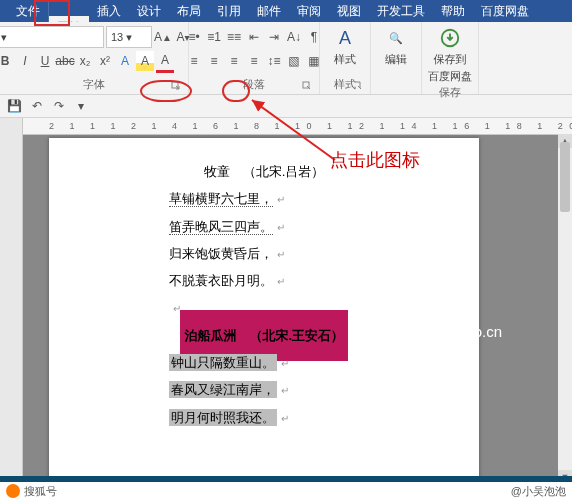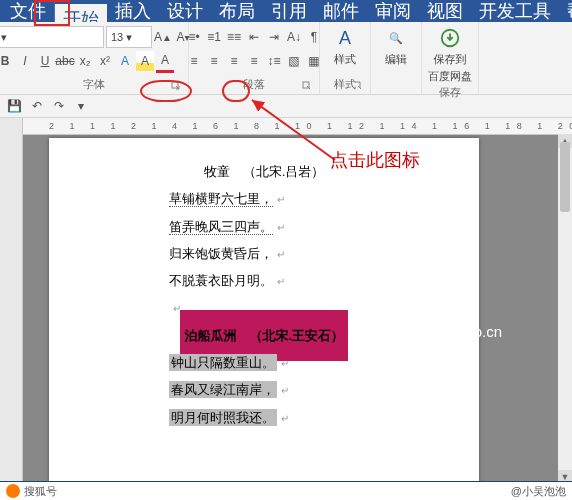--- a/index.html
+++ b/index.html
@@ -1,19 +1,19 @@
 <!DOCTYPE html>
 <html><head>
 <meta charset="utf-8">
 <style>
   html, body { margin:0; padding:0; font-family:"Microsoft YaHei","SimSun",Arial,sans-serif; font-size:12px; background:#fff; }
   .app { width:572px; height:500px; position:relative; overflow:hidden; background:#e6e6e6; }
 
   
-  .menubar { background:#2b579a; height:22px; display:flex; align-items:center; color:#fff; font-size:18px; padding-left:2px; }
+  .menubar { background:#2b579a; height:22px; display:flex; color:#fff; font-size:12px; padding-left:8px; }
   .menu-item { padding:3px 8px; cursor:pointer; white-space:nowrap; }
   .menu-item.active { background:#f3f3f3; color:#2b579a;margin-top:16px; }
   .menu-item.file { background:#2b579a; color:#fff; border-right:1px solid rgba(255,255,255,.15); }
 
   
   .ribbon { background:#f3f3f3; height:72px; border-bottom:1px solid #d4d4d4; display:flex; position:relative; }
   .group { border-right:1px solid #e1e1e1; display:flex; flex-direction:column; justify-content:space-between; align-items:center; padding:2px 4px 0 4px; }
   .group-label { font-size:11px; color:#666; padding:1px 0 2px 0; width:100%; text-align:center; position:relative; }
   .launcher { position:absolute; right:2px; bottom:2px; width:12px; height:12px; display:flex; align-items:center; justify-content:center; }
   .launcher svg { width:10px; height:10px; }
@@ -49,21 +49,21 @@
   .hruler { height:16px; background:#f5f5f5; border-bottom:1px solid #c8c8c8; font-size:9px; color:#666; padding-left:26px; letter-spacing:6.5px; white-space:nowrap; overflow:hidden; line-height:16px;}
   .paper { position:absolute; left:26px; top:20px; width:430px; min-height:700px; background:#fff; box-shadow:0 0 4px rgba(0,0,0,.4); padding:20px 120px 20px 120px; box-sizing:border-box; font-family:"SimSun",serif; font-size:13px; color:#000; line-height:2.1;}
   .paper .title { text-align:center; }
   .paper .line { white-space:nowrap; }
   .ret { color:#999; font-size:10px; padding-left:4px; }
   .dotu { border-bottom:1px dotted #555; }
   .hi-block { background:#bdbdbd; display:inline; box-decoration-break:clone; padding:1px 2px;}
   .hi-title { background:#be185d; padding:18px 4px;font-weight:bold; }
   .watermark { position:absolute; right:70px; top:205px; color:#ffffff; font-size:15px; font-family:Arial,sans-serif; pointer-events:none;}
 
-  .footer { position:absolute; left:0; right:0; bottom:0; height:18px; background:#fff; border-top:1px solid #0c4a6e; font-size:11px; color:#555; display:flex; align-items:center; padding:0 6px; justify-content:space-between;}
+  .footer { position:absolute; left:0; right:0; bottom:0; height:18px; background:#fff; border-top:6px solid #0c4a6e; font-size:11px; color:#555; display:flex; align-items:center; padding:0 6px; justify-content:space-between;}
   .footer .logo { display:flex; align-items:center; gap:4px; }
   .footer .fox { width:14px; height:14px; background:#ff7a00; border-radius:50%; }
 
   
   .sb-right { position:absolute; right:0; top:16px; bottom:18px; width:14px; background:#eee;}
   .sb-thumb { position:absolute; left:2px; right:2px; top:8px; height:70px; background:#c2c2c2; border-radius:2px;}
   .sb-btn { position:absolute; left:0; right:0; height:14px; background:#ddd; display:flex; align-items:center; justify-content:center; font-size:9px; color:#666;}
 </style>
 </head>
 <body>

